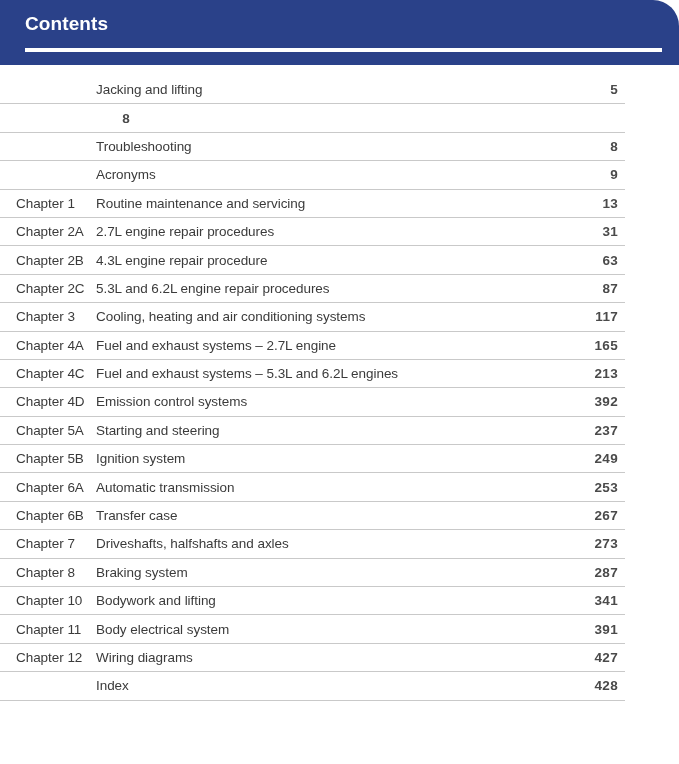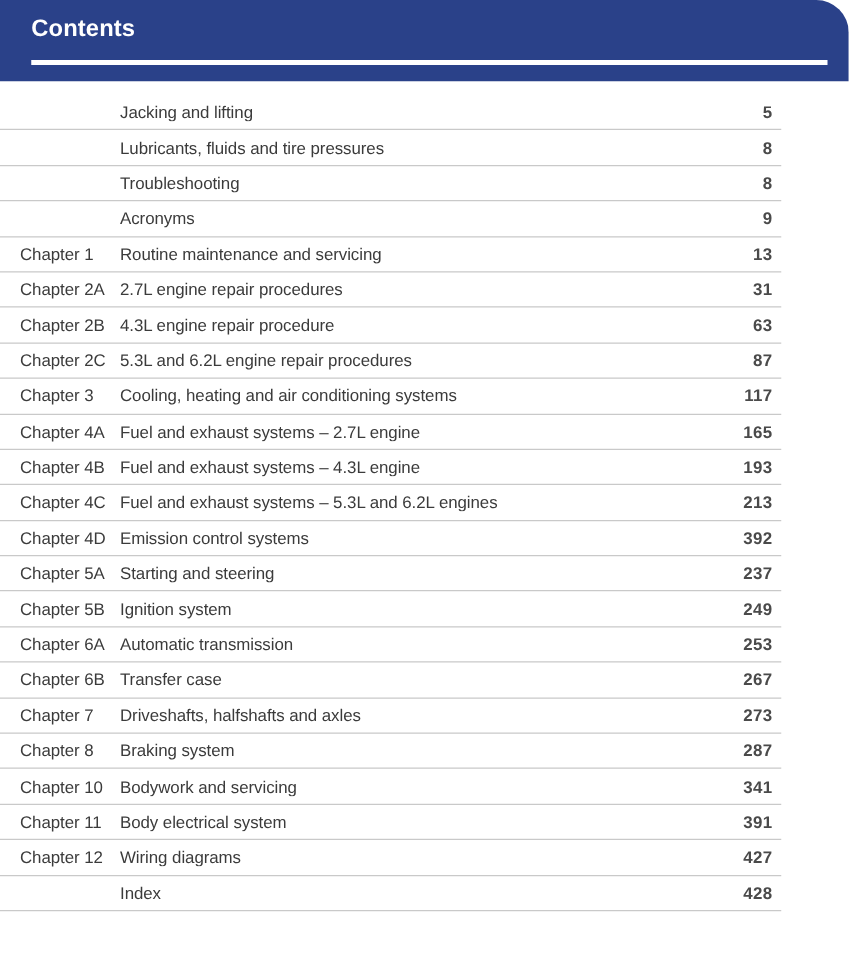--- a/index.html
+++ b/index.html
@@ -111,21 +111,20 @@
   </div>
 
   <div class="toc">
       <div class="toc-row first">
         <div class="col-chapter"></div>
         <div class="col-title">Jacking and lifting</div>
         <div class="col-page">5</div>
       </div>
       <div class="toc-row">
         <div class="col-chapter"></div>
-        <div class="col-title">Lubricants, fluids and tire pressures</div>
         <div class="col-page">8</div>
       </div>
       <div class="toc-row">
         <div class="col-chapter"></div>
         <div class="col-title">Troubleshooting</div>
         <div class="col-page">8</div>
       </div>
       <div class="toc-row">
         <div class="col-chapter"></div>
         <div class="col-title">Acronyms</div>
@@ -155,25 +154,20 @@
         <div class="col-chapter">Chapter 3</div>
         <div class="col-title">Cooling, heating and air conditioning systems</div>
         <div class="col-page">117</div>
       </div>
       <div class="toc-row">
         <div class="col-chapter">Chapter 4A</div>
         <div class="col-title">Fuel and exhaust systems – 2.7L engine</div>
         <div class="col-page">165</div>
       </div>
       <div class="toc-row">
-        <div class="col-chapter">Chapter 4B</div>
-        <div class="col-title">Fuel and exhaust systems – 4.3L engine</div>
-        <div class="col-page">193</div>
-      </div>
-      <div class="toc-row">
         <div class="col-chapter">Chapter 4C</div>
         <div class="col-title">Fuel and exhaust systems – 5.3L and 6.2L engines</div>
         <div class="col-page">213</div>
       </div>
       <div class="toc-row">
         <div class="col-chapter">Chapter 4D</div>
         <div class="col-title">Emission control systems</div>
         <div class="col-page">392</div>
       </div>
       <div class="toc-row">
@@ -201,21 +195,21 @@
         <div class="col-title">Driveshafts, halfshafts and axles</div>
         <div class="col-page">273</div>
       </div>
       <div class="toc-row">
         <div class="col-chapter">Chapter 8</div>
         <div class="col-title">Braking system</div>
         <div class="col-page">287</div>
       </div>
       <div class="toc-row">
         <div class="col-chapter">Chapter 10</div>
-        <div class="col-title">Bodywork and servicing</div>
+        <div class="col-title">Bodywork and lifting</div>
         <div class="col-page">341</div>
       </div>
       <div class="toc-row">
         <div class="col-chapter">Chapter 11</div>
         <div class="col-title">Body electrical system</div>
         <div class="col-page">391</div>
       </div>
       <div class="toc-row">
         <div class="col-chapter">Chapter 12</div>
         <div class="col-title">Wiring diagrams</div>

